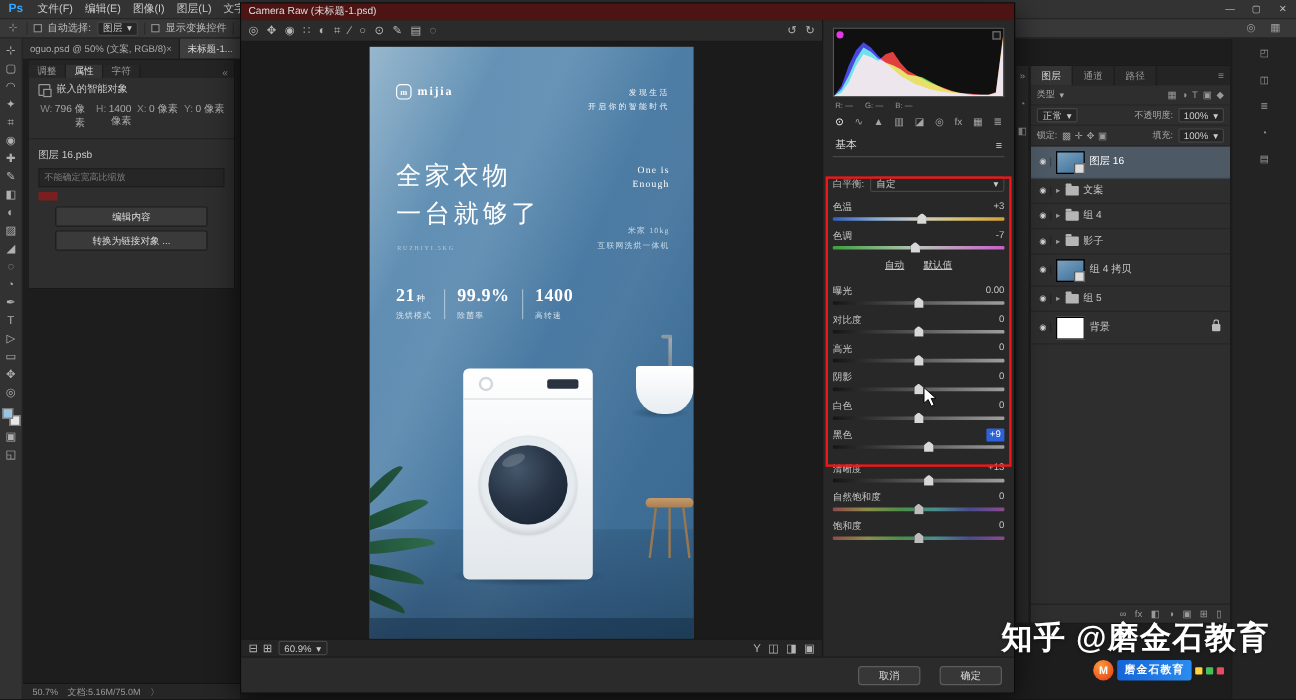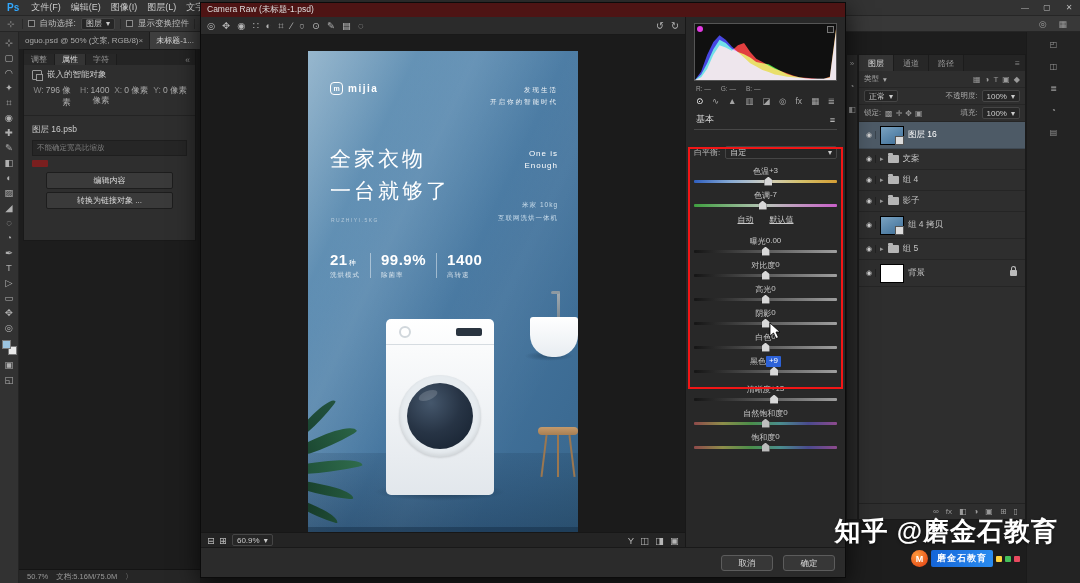--- a/index.html
+++ b/index.html
@@ -60,50 +60,50 @@
   .cr-body { flex:1; display:flex; min-height:0; }
   .cr-left { width:484px; display:flex; flex-direction:column; }
   .cr-toolbar { height:18px; background:#2b2b2b; border-bottom:1px solid #191919; display:flex; align-items:center; padding:0 6px; }
   .cr-tools, .cr-rotates { display:flex; gap:7px; }
   .cr-rotates { margin-left:auto; }
   .cr-ic { color:#b5b5b5; font-size:9.5px; }
   .cr-canvas { flex:1; background:#1b1b1b; position:relative; overflow:hidden; }
   .cr-bottombar { height:15px; background:#242424; border-top:1px solid #171717; display:flex; align-items:center; gap:5px; padding:0 6px; font-size:8px; color:#aaa; }
   .cr-bottombar .spacer { flex:1; }
   .cr-right { width:160px; background:#282828; border-left:1px solid #181818; position:relative; padding:4px 8px; font-size:8px; }
-  .cr-footer { height:30px; background:#2b2b2b; border-top:1px solid #191919; display:flex; align-items:center; justify-content:flex-end; gap:10px; padding-right:10px; }
+  .cr-footer { height:30px; background:#2b2b2b; border-top:1px solid #191919; display:flex; align-items:center; justify-content:flex-end; gap:16px; padding-right:10px; }
   .cr-btn { min-width:52px; height:16px; line-height:14px; text-align:center; font-size:8.5px; color:#ddd; background:#373737; border:1px solid #5c5c5c; border-radius:3px; }
 
   .hist { position:relative; height:58px; background:#101010; border:1px solid #555; margin-top:2px; }
   .hist svg { position:absolute; inset:0; width:100%; height:100%; }
   .clip-shadow { position:absolute; top:2px; left:2px; width:6px; height:6px; border-radius:50%; background:#e23ae2; z-index:2; }
   .clip-highlight { position:absolute; top:2px; right:2px; width:7px; height:7px; border:1px solid #777; background:#1a1a1a; z-index:2; }
   .cr-info { display:flex; gap:10px; margin:4px 2px; color:#9a9a9a; font-size:6.5px; }
   .cr-tabsrow { display:flex; justify-content:space-between; margin:4px 2px; }
   .cr-tab { color:#a5a5a5; font-size:8.5px; }
   .cr-tab:first-child { color:#fff; }
   .cr-panelhead { display:flex; justify-content:space-between; align-items:center; font-size:9px; color:#ddd; border-bottom:1px solid #474747; padding:3px 2px; margin:2px 0 16px; }
   .cr-wb { display:flex; align-items:center; gap:5px; margin:5px 0 7px; color:#bbb; }
   .cr-wb .mini-select { flex:1; justify-content:space-between; height:13px; }
   .cr-auto { display:flex; justify-content:center; gap:16px; margin:5px 0 7px; }
   .cr-link { color:#c9c9c9; text-decoration:underline; font-size:8px; }
   .cr-slider { margin:4px 0 7px; }
   .cr-slider.grp { margin-top:11px; }
-  .cr-srow { display:flex; justify-content:center; color:#c6c6c6; }
+  .cr-srow { display:flex; justify-content:space-between; color:#c6c6c6; }
   .cr-val.hl { background:#2d62d8; color:#fff; padding:0 3px; border-radius:1px; }
   .cr-track { height:3px; margin-top:3px; border-radius:1px; position:relative; }
   .track-temp { background:linear-gradient(90deg,#2f5fc0,#85a9d4,#cfcfc3,#d4c06a,#d49e34); }
   .track-tint { background:linear-gradient(90deg,#3f9f3f,#b9c4b9,#c95fc9); }
   .track-gray { background:linear-gradient(90deg,#151515,#9e9e9e); }
   .track-rainbow { background:linear-gradient(90deg,#a05050,#a0a050,#50a050,#50a0a0,#5050a0,#a050a0); opacity:.85; }
   .cr-thumb { position:absolute; top:-3.5px; width:8px; height:9px; background:#d8d8d8; clip-path:polygon(50% 0,100% 38%,100% 100%,0 100%,0 38%); box-shadow:0 0 1px #000; }
   .red-box { position:absolute; left:2px; right:2px; top:130px; height:242px; border:2px solid #f21616; pointer-events:none; z-index:3; }
 
   
-  .poster { position:absolute; left:107px; top:16px; width:270px; height:497px; overflow:hidden; background:linear-gradient(120deg,#7aa3c0 0%,#5a8ab0 30%,#45759e 58%,#3c6b93 85%,#386689 100%); }
+  .poster { position:absolute; left:107px; top:4px; width:270px; height:497px; overflow:hidden; background:linear-gradient(120deg,#7aa3c0 0%,#5a8ab0 30%,#45759e 58%,#3c6b93 85%,#386689 100%);font-family:Liberation Serif, serif; }
   .p-streaks { position:absolute; inset:0; background:linear-gradient(115deg,rgba(255,255,255,.22) 0%,rgba(255,255,255,0) 22%,rgba(255,255,255,.09) 34%,rgba(255,255,255,0) 52%,rgba(255,255,255,.05) 62%,rgba(255,255,255,0) 78%); pointer-events:none; }
   .p-floor { position:absolute; left:0; right:0; top:402px; bottom:0; background:linear-gradient(180deg,rgba(18,42,66,.15),rgba(16,38,62,.42)); }
   .p-floor2 { position:absolute; left:0; right:0; bottom:0; height:21px; background:rgba(14,34,56,.38); }
   .p-brand { position:absolute; left:22px; top:31px; display:flex; align-items:center; gap:5px; color:#fff; }
   .p-logo { width:13px; height:13px; border:1.5px solid #fff; border-radius:4px; display:flex; align-items:center; justify-content:center; font-size:7px; font-weight:bold; }
   .p-brandname { font-size:10px; letter-spacing:1.5px; font-weight:bold; }
   .p-tagline { position:absolute; right:20px; top:33px; text-align:right; color:rgba(255,255,255,.92); font-size:6.5px; letter-spacing:2px; line-height:1.9; }
   .p-headline { position:absolute; left:22px; top:92px; color:#fff; font-size:21px; letter-spacing:3px; line-height:1.5; font-weight:400; }
   .p-badge { position:absolute; right:20px; top:97px; text-align:right; color:#fff; font-size:8px; line-height:1.55; letter-spacing:1px; }
   .p-sub { position:absolute; left:23px; top:166px; font-size:5px; color:rgba(255,255,255,.5); letter-spacing:1.5px; }

